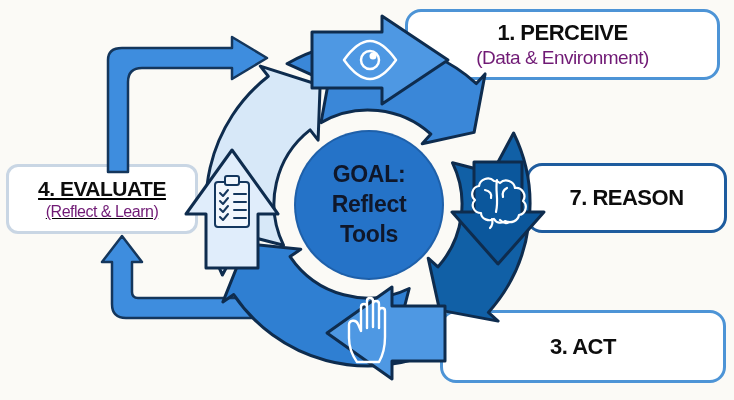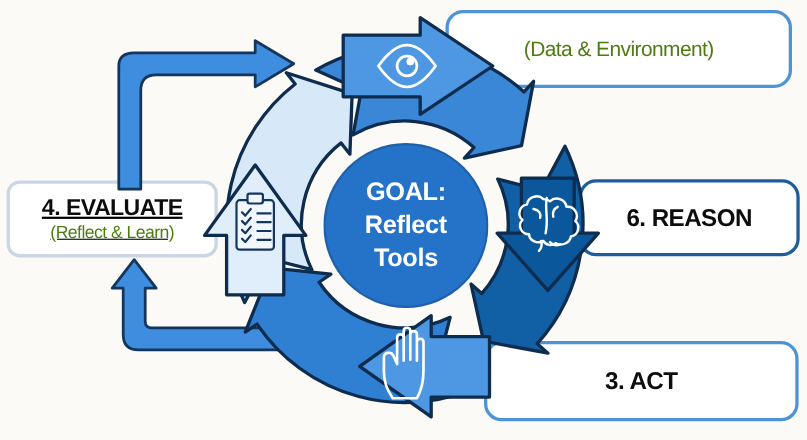--- a/index.html
+++ b/index.html
@@ -3,44 +3,45 @@
 <meta charset="utf-8">
 <style>
   html,body{margin:0;padding:0;}
   body{width:734px;height:400px;overflow:hidden;font-family:"Liberation Sans",sans-serif;}
   .canvas{position:relative;width:734px;height:400px;background:#FBFAF6;}
   .overlay{position:absolute;left:0;top:0;pointer-events:none;}
   .box{position:absolute;background:#FFFFFF;border:3px solid #4D94D6;border-radius:16px;
        display:flex;flex-direction:column;align-items:center;justify-content:center;
        text-align:center;box-sizing:border-box;z-index:1;}
   .box-title{font-weight:700;font-size:22px;line-height:1.15;color:#0D0D0D;letter-spacing:-0.5px;}
-  .box-sub{font-weight:400;font-size:19px;line-height:1.15;color:#4d7c0f;letter-spacing:-0.5px;margin-top:2px;}
+  .box-sub{font-weight:400;font-size:19px;line-height:1.15;color:#701a75;letter-spacing:-0.5px;margin-top:2px;}
   .box-perceive{left:405px;top:9px;width:315px;height:71px;}
   .box-reason{left:526px;top:163px;width:201px;height:70px;}
   .box-reason .box-sub{font-size:18px;}
   .box-act{left:440px;top:310px;width:286px;height:73px;}
   .box-evaluate{left:6px;top:164px;width:192px;height:70px;border-radius:12px;text-decoration:underline;}
   .box-evaluate .box-title{font-size:21px;}
   .box-evaluate .box-sub{font-size:16px;}
   .goal-circle{position:absolute;left:294px;top:130px;width:150px;height:150px;border-radius:50%;
        border:2px solid rgba(10,40,80,0.25);display:flex;align-items:center;justify-content:center;
        text-align:center;z-index:1;box-sizing:border-box;}
-  .goal-text{color:#ffffff;font-weight:700;font-size:23px;line-height:1.3;letter-spacing:-0.3px;}
+  .goal-text{color:#0f172a;font-weight:700;font-size:23px;line-height:1.3;letter-spacing:-0.3px;}
   svg{z-index:2;}
 </style>
 </head>
 <body>
 
 <div class="canvas" style="background: rgb(251, 250, 246);">
 
   <div class="box box-perceive" style="border-color: rgb(77, 148, 214);">
+    <div class="box-title">1. PERCEIVE</div>
     <div class="box-sub">(Data &amp; Environment)</div>
   </div>
   <div class="box box-reason" style="border-color: rgb(30, 92, 158);">
-    <div class="box-title">6. REASON</div>
+    <div class="box-title">7. REASON</div>
   </div>
   <div class="box box-act" style="border-color: rgb(77, 148, 214);">
     <div class="box-title">3. ACT</div>
   </div>
   <div class="box box-evaluate" style="border-color: rgb(201, 214, 228);">
     <div class="box-title">4. EVALUATE</div>
     <div class="box-sub">(Reflect &amp; Learn)</div>
   </div>
 
   <div class="goal-circle" style="background: rgb(37, 115, 200);">

